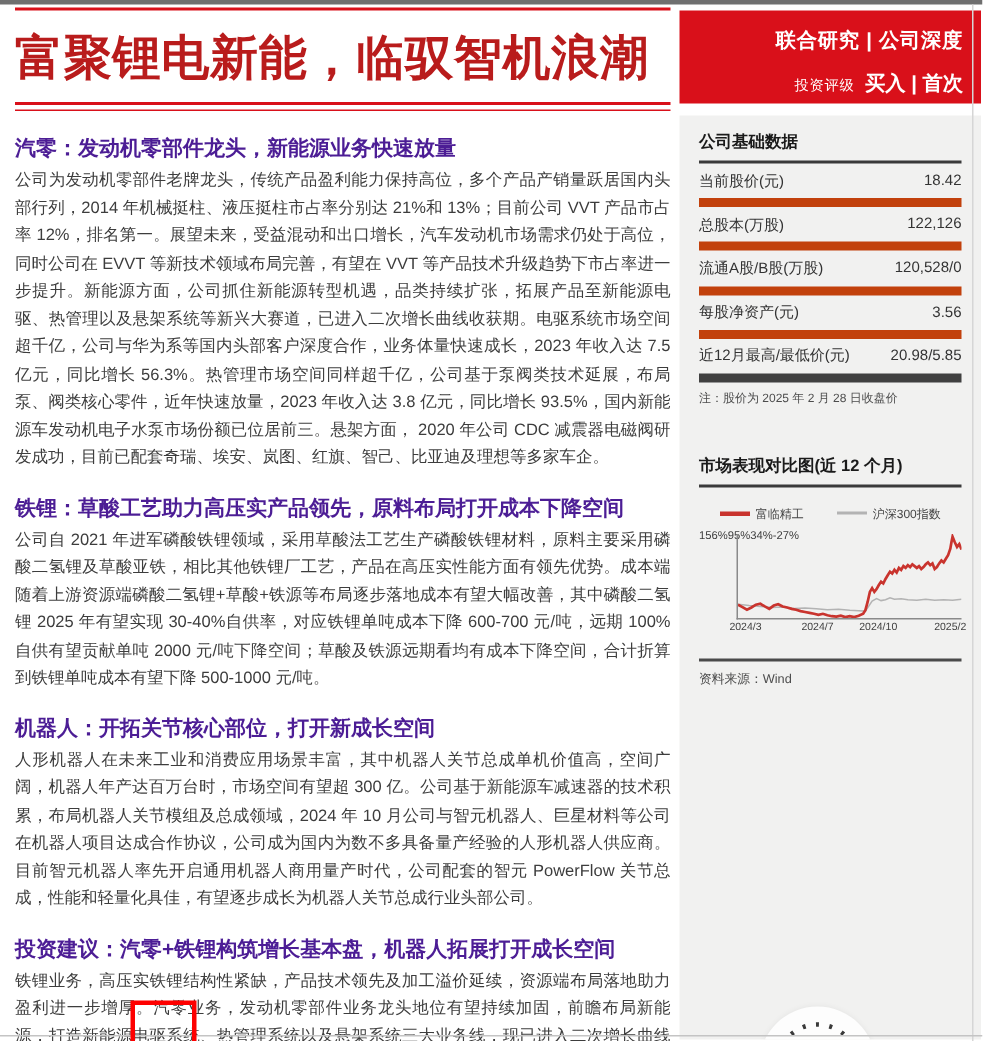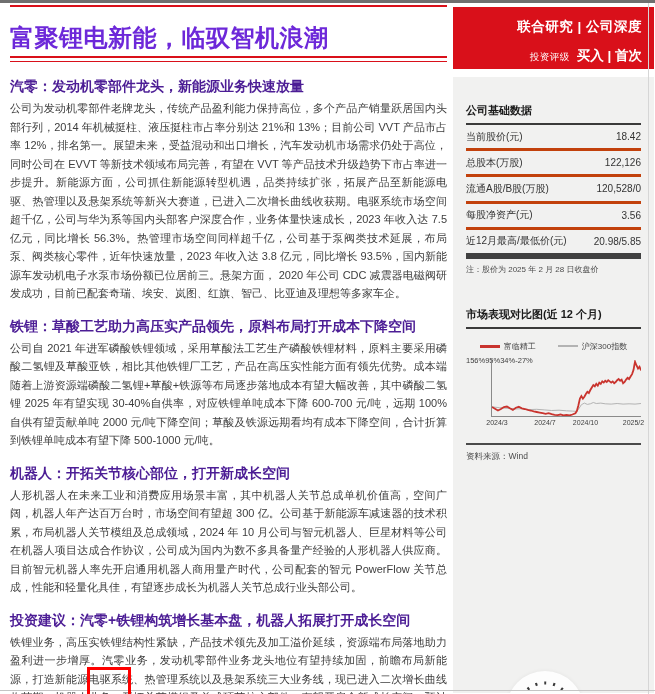--- a/index.html
+++ b/index.html
@@ -8,37 +8,37 @@
     font-family:"Liberation Sans","DejaVu Sans",sans-serif;
     -webkit-font-smoothing:antialiased;
   }
   .top-edge{position:absolute;left:0;top:0;width:655px;height:3px;background:#6f6f6f;z-index:9;}
   .right-edge{position:absolute;left:648px;top:3px;width:1px;height:691px;background:#d6d6d6;z-index:9;}
   .bottom-edge{position:absolute;left:0;top:690px;width:655px;height:1px;background:#c4c4c4;z-index:9;}
 
   
   .main{position:absolute;left:10px;top:3px;width:437px;}
   .rule-top{height:2px;background:#d9101a;margin-top:2px;}
-  h1.report-title{color:#6d28d9;font-size:24px;line-height:30px;font-weight:bold;margin:16px 0 3px;letter-spacing:0.5px;}
+  h1.report-title{color:#b91c1c;font-size:32px;line-height:30px;font-weight:bold;margin:16px 0 15px;letter-spacing:0.5px;}
   .rule-dbl-a{height:2px;background:#d9101a;}
   .rule-dbl-b{height:1px;background:#d9101a;margin-top:3px;}
   h2.sec-h{color:#4c1d95;font-size:14px;line-height:16px;font-weight:bold;margin:15px 0 5px;}
   h2.sec-h.first{margin-top:16px;}
   p.sec-p{font-size:11px;line-height:18.5px;color:#3d3d3d;margin:0;text-align:justify;}
 
   
   .sidebar{position:absolute;left:453px;top:7px;width:201px;}
   .banner{background:#d9101a;color:#fff;height:62px;box-sizing:border-box;padding:11px 12px 0;text-align:right;}
   .banner-l1{font-size:13.5px;font-weight:bold;letter-spacing:0.5px;}
   .banner-l2{margin-top:11px;font-size:13.5px;font-weight:bold;}
   .banner-l2 .small{font-size:9.5px;font-weight:normal;margin-right:7px;letter-spacing:0.5px;}
 
-  .panel{background:#f1f1f0;margin-top:8px;height:616px;box-sizing:border-box;padding:26px 13px;position:relative;overflow:hidden;}
+  .panel{background:#f1f1f0;margin-top:8px;height:616px;box-sizing:border-box;padding:10px 13px;position:relative;overflow:hidden;}
   .panel-title{font-size:11px;font-weight:bold;color:#1a1a1a;padding-bottom:5px;border-bottom:2px solid #3a3a3a;}
-  .data-row{display:flex;justify-content:space-between;align-items:center;font-size:10px;color:#333;padding:4.6px 0;border-bottom:3px solid #c2410c;}
+  .data-row{display:flex;justify-content:space-between;align-items:center;font-size:10px;color:#333;padding:4.6px 0;border-bottom:6px solid #c2410c;}
   .data-row.last{border-bottom:6px solid #404040;}
   .row-label{text-align:left;}
   .row-value{text-align:right;}
   .footnote{font-size:8px;color:#4c4c4c;margin-top:5px;}
 
   .chart-block{margin-top:32px;}
   .legend{display:flex;justify-content:center;gap:22px;margin-top:12px;font-size:8px;color:#444;align-items:center;}
   .legend-item{display:flex;align-items:center;gap:4px;}
   .swatch{display:inline-block;width:20px;height:2px;background:#999;}
   .chart-wrap{display:flex;margin-top:8px;}

